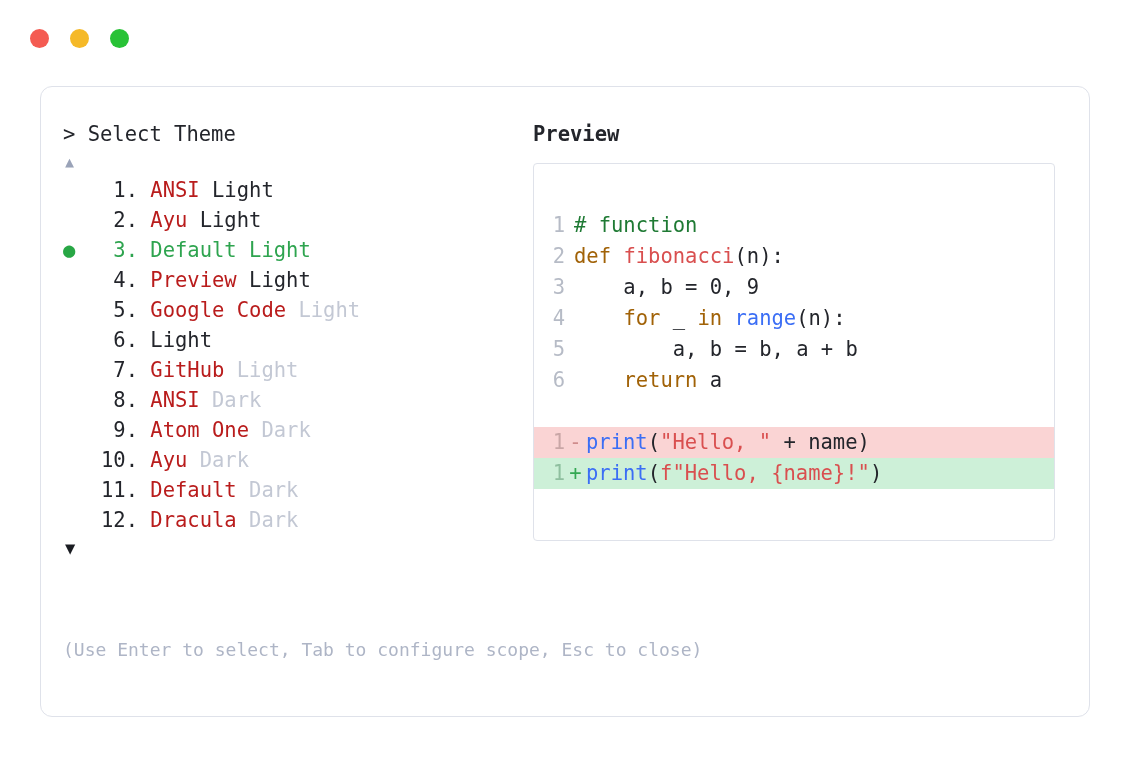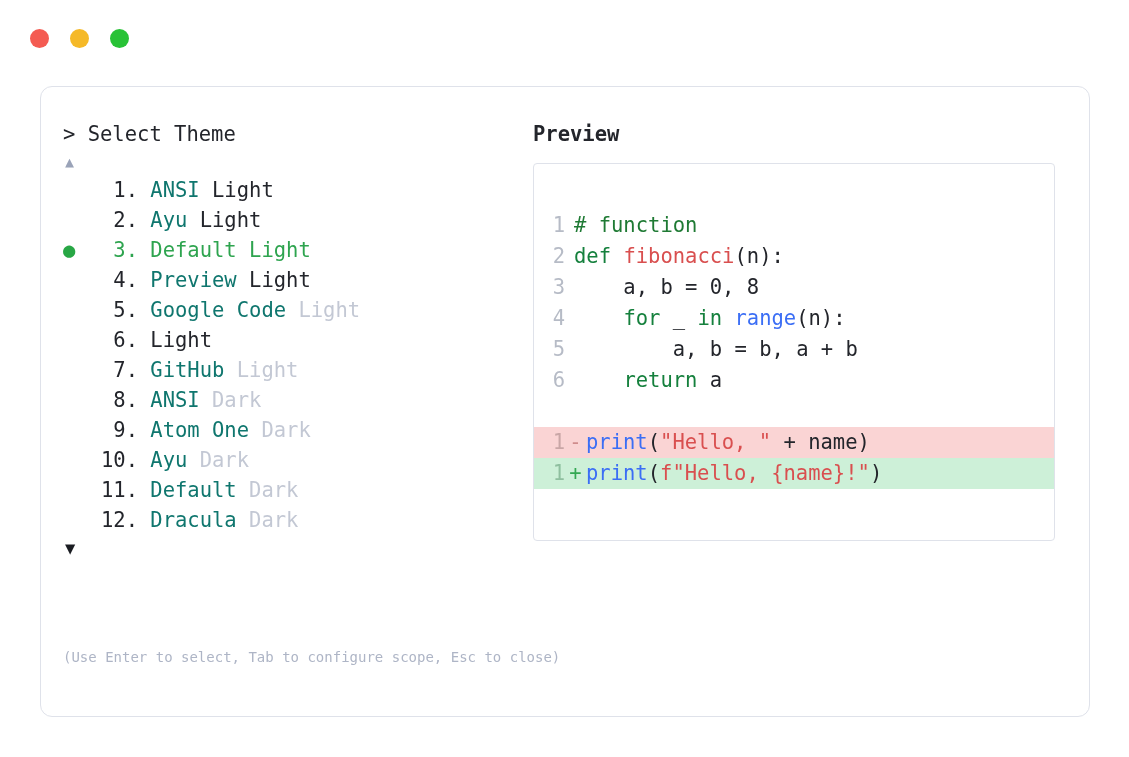--- a/index.html
+++ b/index.html
@@ -68,35 +68,34 @@
     text-align: left;
     color: #28a745;
     font-size: 20.5px;
   }
   .num-cell {
     width: 46px;
     flex: 0 0 46px;
     text-align: right;
     color: #23252b;
   }
-  .name-cell { color: #0f766e; padding-left: 12.3px; }
+  .name-cell { color: #b91c1c; padding-left: 12.3px; }
   .variant   { color: #23252b; }
   .variant.muted { color: #c3c8d4; }
   .theme-row.selected .num-cell,
   .theme-row.selected .name-cell,
   .theme-row.selected .variant { color: #2ea44f; }
 
   .hint {
     position: absolute;
     left: 22px; top: 548px;
-    font-size: 14px;
+    font-size: 18px;
     line-height: 30px;
     color: #aeb5c6;
     white-space: pre;
-    margin-top: 7px;
   }
 
   
   .right-col {
     position: absolute;
     left: 492px; top: 32px;
     width: 530px;
   }
   .preview-title {
     font-size: 20.5px;
@@ -137,21 +136,21 @@
   .diff-line.del { background: #fad4d4; }
   .diff-line.add { background: #cdf0d8; }
   .diff-sign { width: 21px; flex: 0 0 21px; text-align: center; }
   .diff-line.del .diff-sign { color: #cf8c8c; }
   .diff-line.add .diff-sign { color: #33a852; }
   .diff-line.del .ln { color: #c9a6a6; }
   .diff-line.add .ln { color: #8fbf9f; }
 
   
   .c-comment { color: #1f7a34; }
-  .c-key     { color: #15803d; }
+  .c-key     { color: #a16207; }
   .c-fn      { color: #d94f4f; }
   .c-plain   { color: #23252b; }
   .c-str     { color: #d94f4f; }
   .c-builtin { color: #3b6ef5; margin-top: 19px; }
 </style>
 </head>
 <body>
 
 <div class="titlebar">
   <span class="dot red"></span>
@@ -186,21 +185,21 @@
   </div>
 
   <div class="hint">(Use Enter to select, Tab to configure scope, Esc to close)</div>
 
   <div class="right-col">
     <div class="preview-title">Preview</div>
     <div class="preview-box">
       <div id="code-body">
           <div class="code-line"><span class="ln">1</span><span class="code-text"><span class="c-comment"># function</span></span></div>
           <div class="code-line"><span class="ln">2</span><span class="code-text"><span class="c-key">def </span><span class="c-fn">fibonacci</span><span class="c-plain">(n):</span></span></div>
-          <div class="code-line"><span class="ln">3</span><span class="code-text"><span class="c-plain">    a, b = 0, 8</span></span></div>
+          <div class="code-line"><span class="ln">3</span><span class="code-text"><span class="c-plain">    a, b = 0, 9</span></span></div>
           <div class="code-line"><span class="ln">4</span><span class="code-text"><span class="c-plain">    </span><span class="c-key">for</span><span class="c-plain"> _ </span><span class="c-key">in</span><span class="c-plain"> </span><span class="c-builtin">range</span><span class="c-plain">(n):</span></span></div>
           <div class="code-line"><span class="ln">5</span><span class="code-text"><span class="c-plain">        a, b = b, a + b</span></span></div>
           <div class="code-line"><span class="ln">6</span><span class="code-text"><span class="c-plain">    </span><span class="c-key">return</span><span class="c-plain"> a</span></span></div>
           <div class="code-spacer"></div>
           <div class="code-line diff-line del"><span class="ln">1</span><span class="diff-sign">-</span><span><span class="c-builtin">print</span><span class="c-plain">(</span><span class="c-str">"Hello, "</span><span class="c-plain"> + name)</span></span></div>
           <div class="code-line diff-line add"><span class="ln">1</span><span class="diff-sign">+</span><span><span class="c-builtin">print</span><span class="c-plain">(</span><span class="c-str">f"Hello, </span><span class="c-str">{name}</span><span class="c-str">!"</span><span class="c-plain">)</span></span></div>
         </div>
     </div>
   </div>
 

